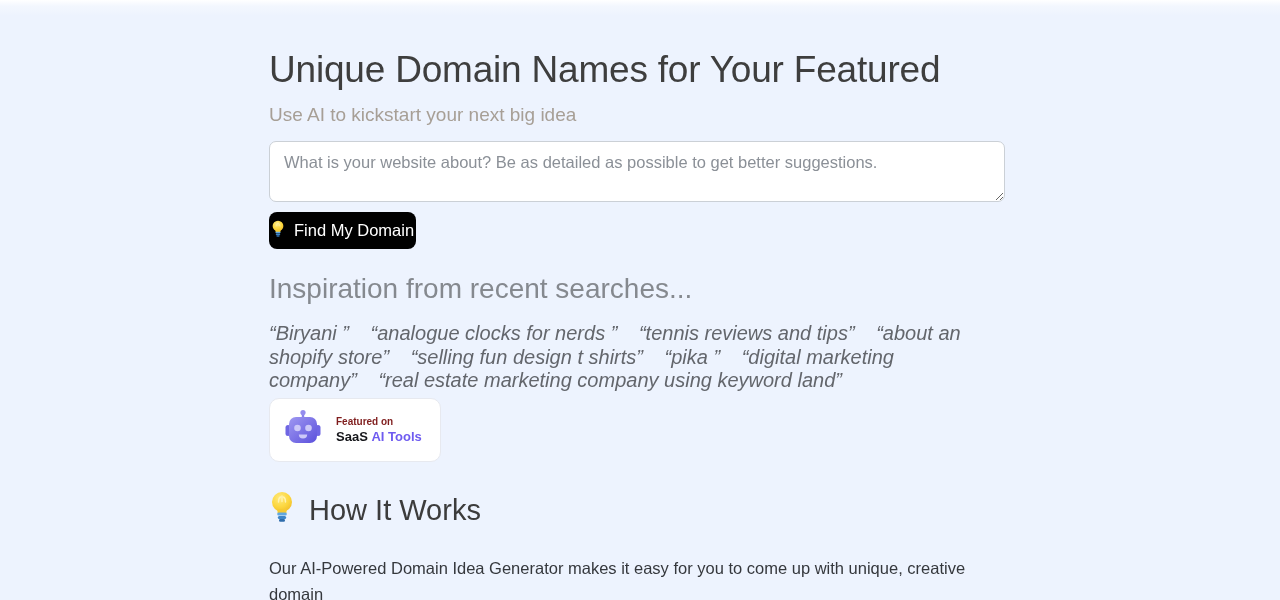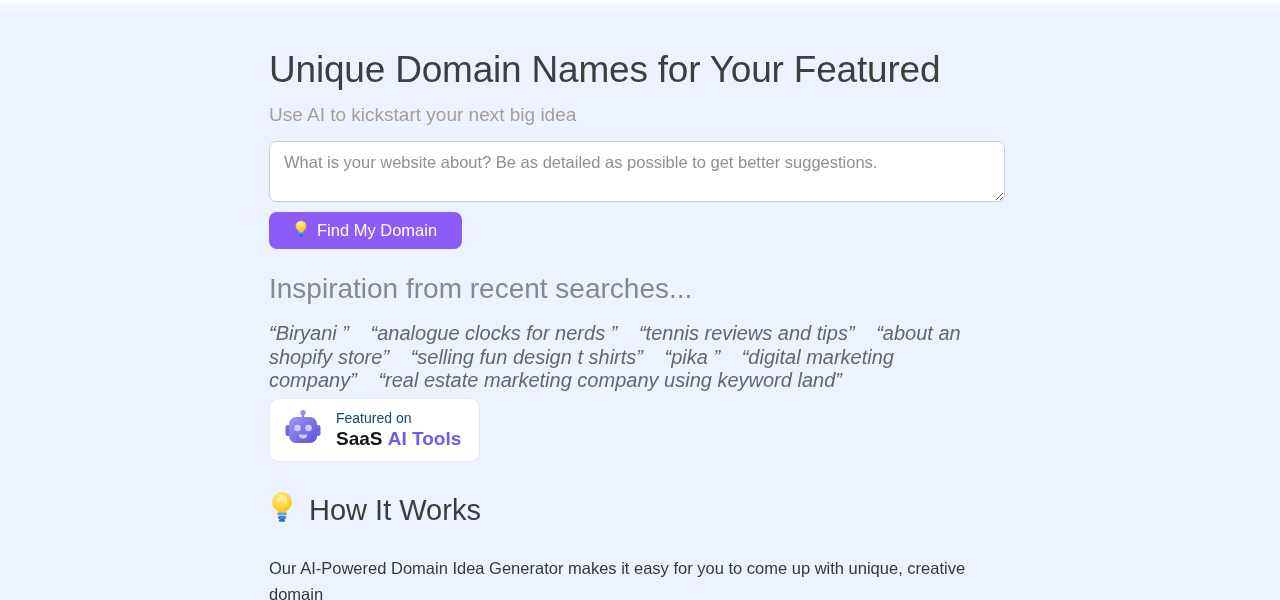--- a/index.html
+++ b/index.html
@@ -35,25 +35,25 @@
     resize: both;
     outline: none;
   }
   .desc-input::placeholder { color: #8b9097; }
 
   .find-btn {
     margin-top: 10px;
     display: inline-flex;
     align-items: center;
     gap: 9px;
-    background: #8b5cf6;
+    background: #000000;
     color: #ffffff;
     border: none;
     border-radius: 8px;
-    padding: 0 25px;
+    padding: 0 2px;
     height: 37px;
     font-family: "Liberation Sans", sans-serif;
     font-size: 16.5px;
     cursor: pointer;
   }
 
   .insp-heading { margin-top: 24px; font-size: 28px; font-weight: 400; color: #85898f; }
 
   .searches {
     margin-top: 17px;
@@ -69,22 +69,22 @@
     margin-top: 5px;
     display: inline-flex;
     align-items: center;
     gap: 13px;
     background: #ffffff;
     border: 1px solid #e7e9ef;
     border-radius: 10px;
     padding: 9px 18px 9px 13px;
     cursor: pointer;
   }
-  .badge-label { font-size: 14px; font-weight: 400; color: #0c4a6e; }
-  .badge-brand { font-size: 19px; font-weight: 700; color: #15161a; margin-top: 2px; }
+  .badge-label { font-size: 10px; font-weight: 700; color: #7f1d1d; }
+  .badge-brand { font-size: 13px; font-weight: 700; color: #15161a; margin-top: 2px; }
   .badge-brand .accent { color: #6e5bf0; font-weight: 600; }
 
   .how-heading {
     margin-top: 29px;
     display: flex;
     align-items: center;
     gap: 14px;
     font-size: 29px;
     font-weight: 500;
     color: #3c3c3c;

